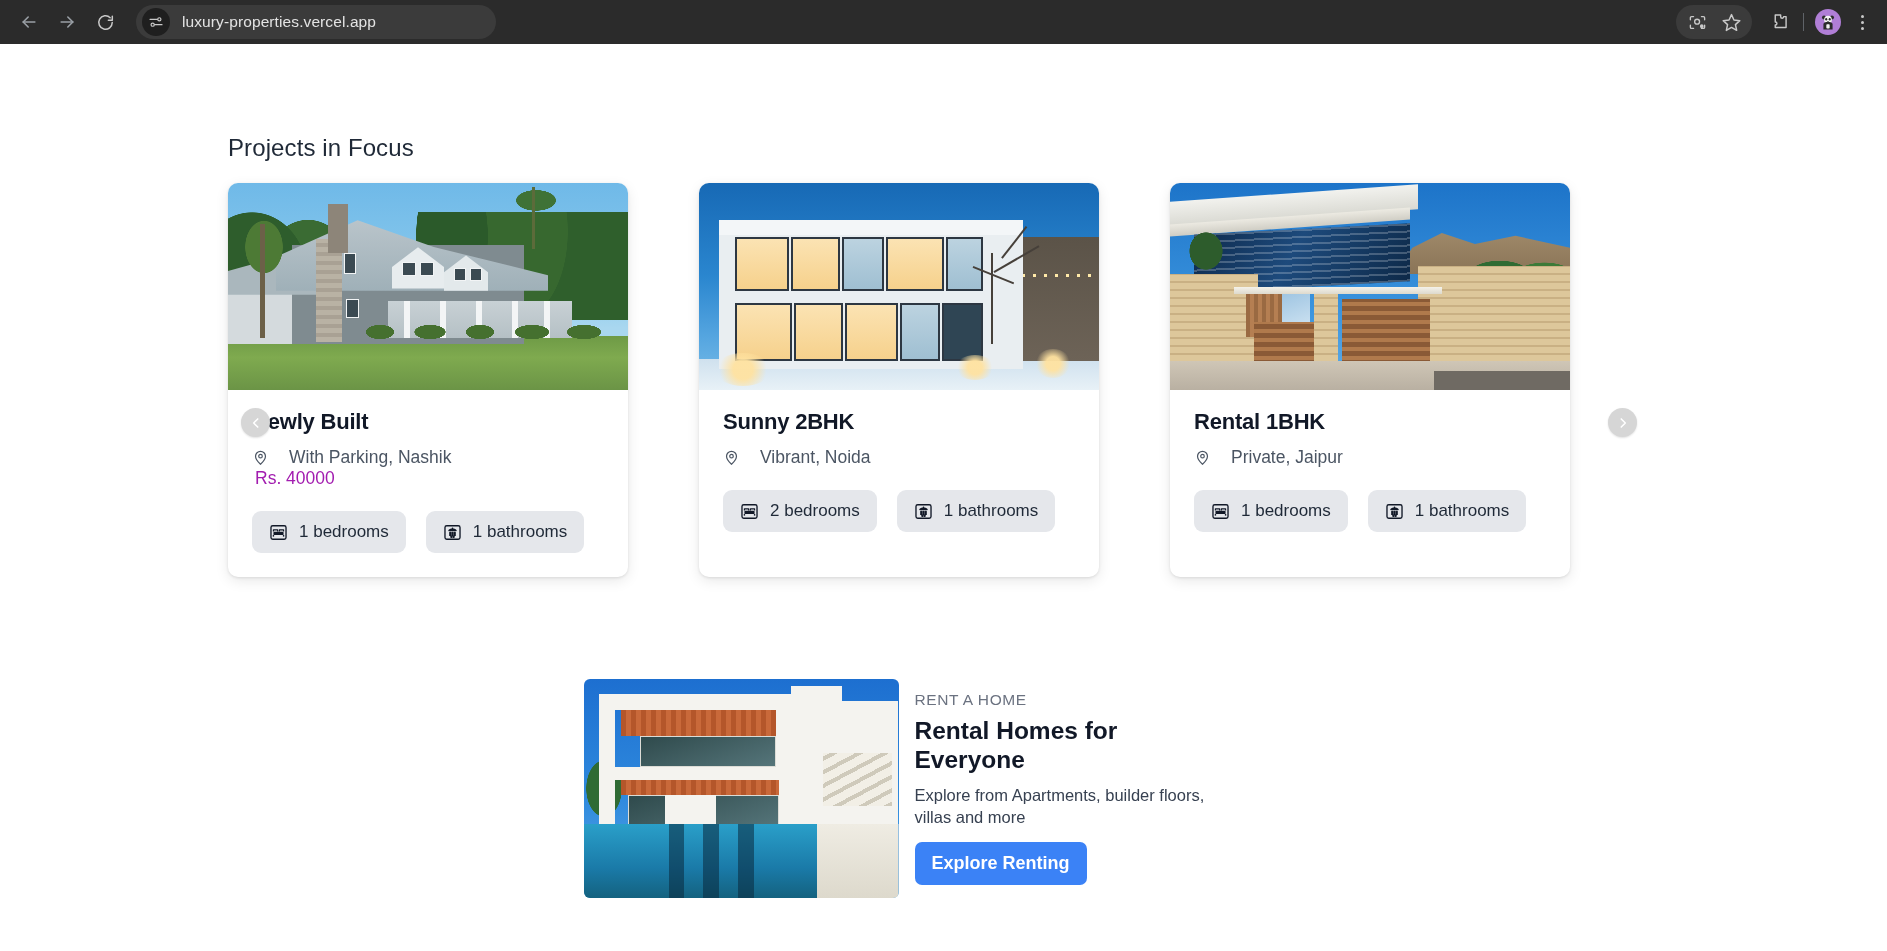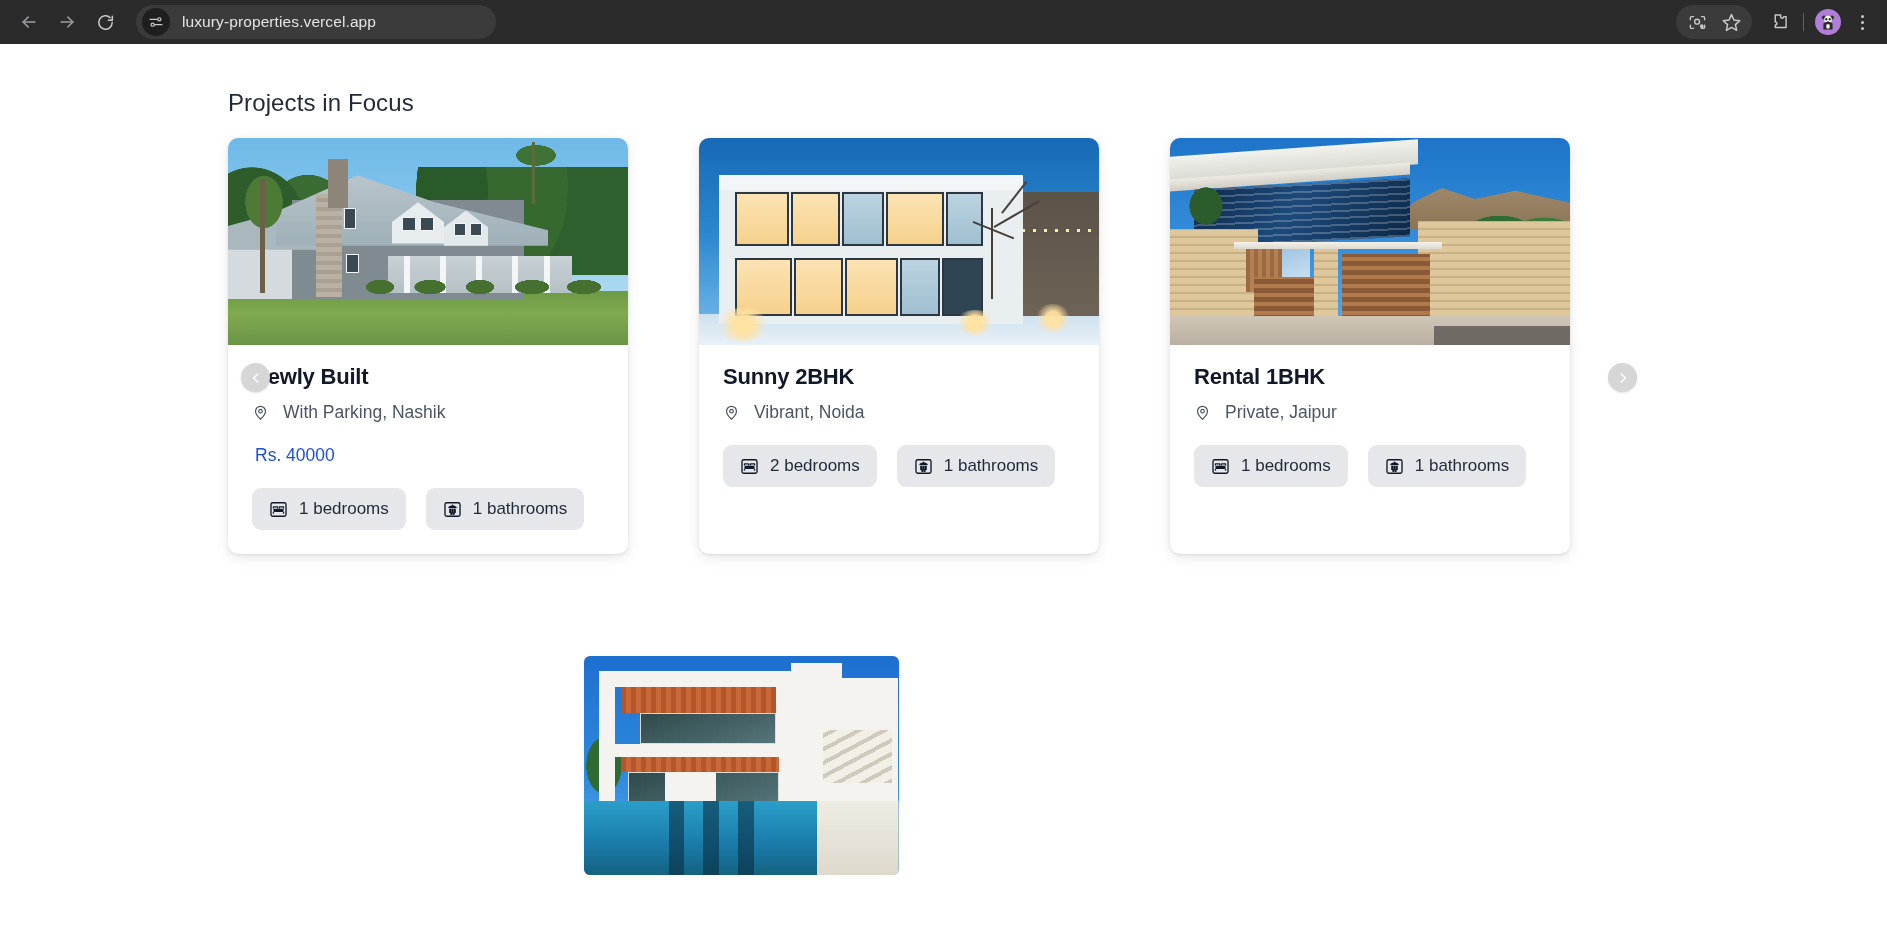--- a/index.html
+++ b/index.html
@@ -94,21 +94,21 @@
     height: 907px;
     background: #ffffff;
     position: relative;
     overflow: hidden;
   }
   .page-title {
     font-size: 24px;
     color: #1f2937;
     font-weight: 400;
     margin: 0 0 0 228px;
-    padding-top: 45px;
+    padding-top: 90px;
     letter-spacing: 0.1px;
   }
 
   
   .carousel {
     position: relative;
     margin-top: 21px;
     padding: 0 228px;
     display: flex;
     gap: 71px;
@@ -129,29 +129,28 @@
   }
   .card-body { padding: 19px 24px 24px 24px; }
   .card-title {
     font-size: 22px;
     font-weight: 700;
     color: #111827;
     letter-spacing: -0.2px;
   }
   .card-loc {
     display: flex; align-items: center;
-    gap: 14px;
+    gap: 20px;
     margin-top: 12px;
     color: #4b5563;
     font-size: 17.5px;
   }
   .card-price {
-    margin-top: 22px;
     font-size: 17.5px;
-    color: #1d4ed8;
+    color: #a21caf;
     padding-left: 3px;
   }
   .chips {
     display: flex;
     gap: 20px;
     margin-top: 22px;
   }
   .chip {
     background: #e5e7eb;
     border-radius: 9px;
@@ -700,16 +699,22 @@
           <div class="p4-slab" style="left:66%;top:3%;width:16%;height:66%"></div>
           <div class="p4-slab" style="left:82%;top:10%;width:18%;height:56%"></div>
           <div class="p4-stairs"></div>
           <div class="p4-deck"></div>
           <div class="p4-pool"></div>
           <div class="p4-lane" style="left:27%;bottom:0;width:5%;height:34%"></div>
           <div class="p4-lane" style="left:38%;bottom:0;width:5%;height:34%"></div>
           <div class="p4-lane" style="left:49%;bottom:0;width:5%;height:34%"></div>
         </div>
       </div>
+      <div class="banner-text">
+        <div class="banner-eyebrow">RENT A HOME</div>
+        <div class="banner-head">Rental Homes for Everyone</div>
+        <div class="banner-sub">Explore from Apartments, builder floors, villas and more</div>
+        <button class="cta">Explore Renting</button>
+      </div>
     </div>
   </div>
 
 </div>
 
 </body></html>

